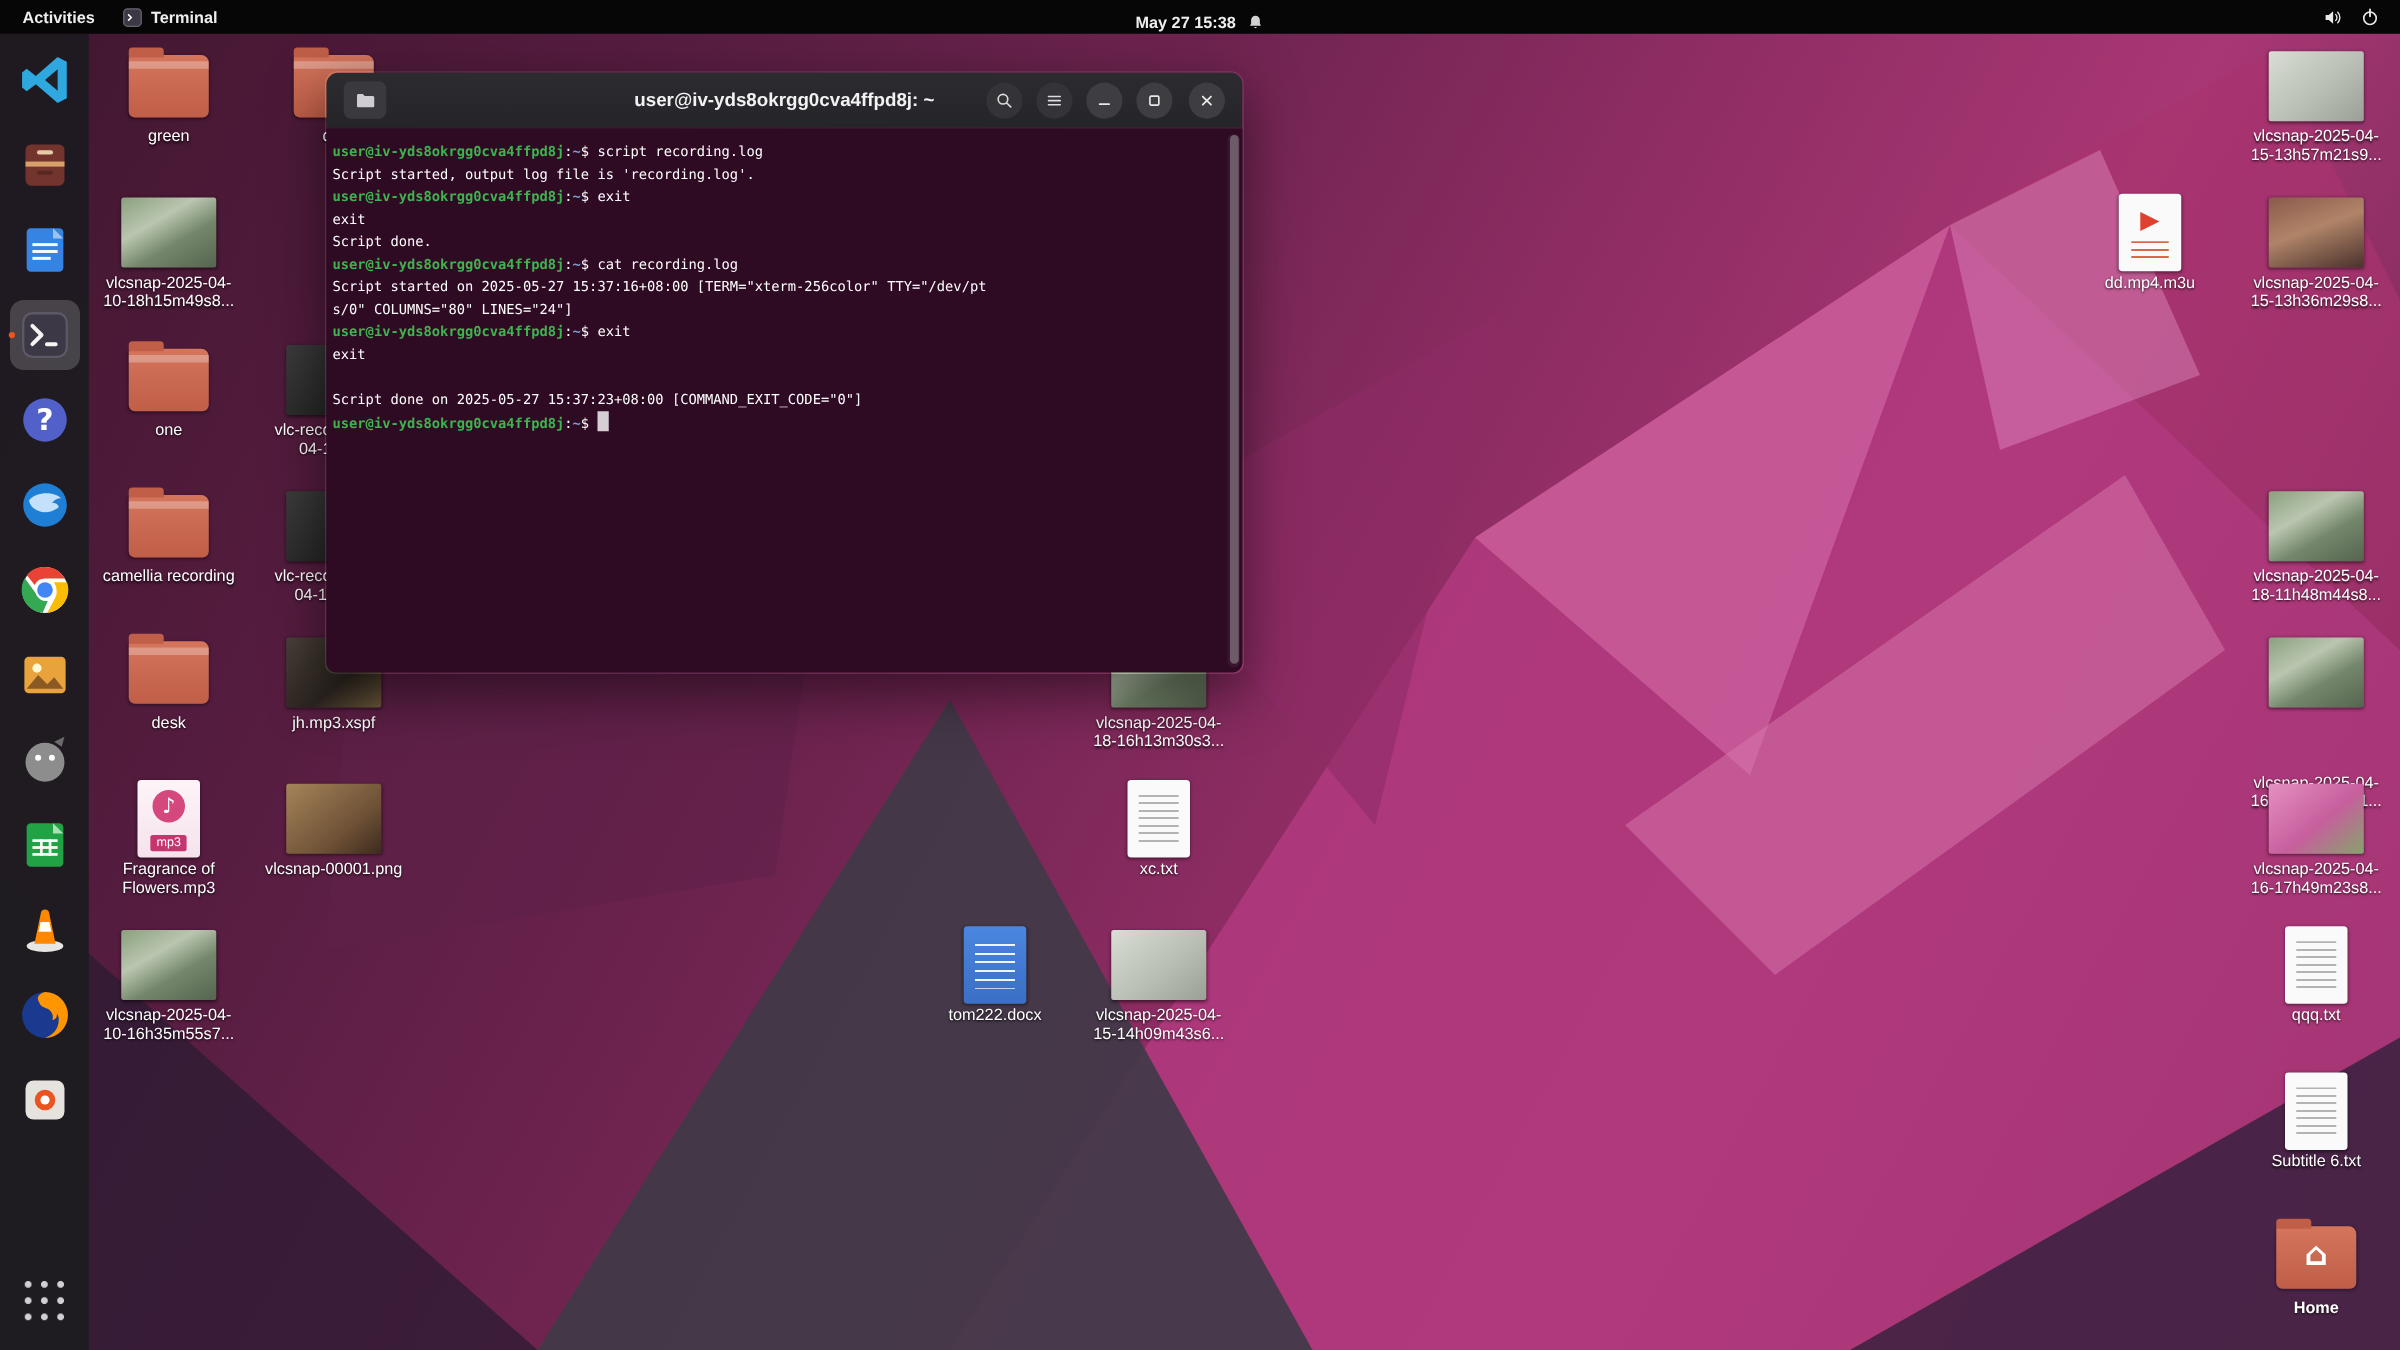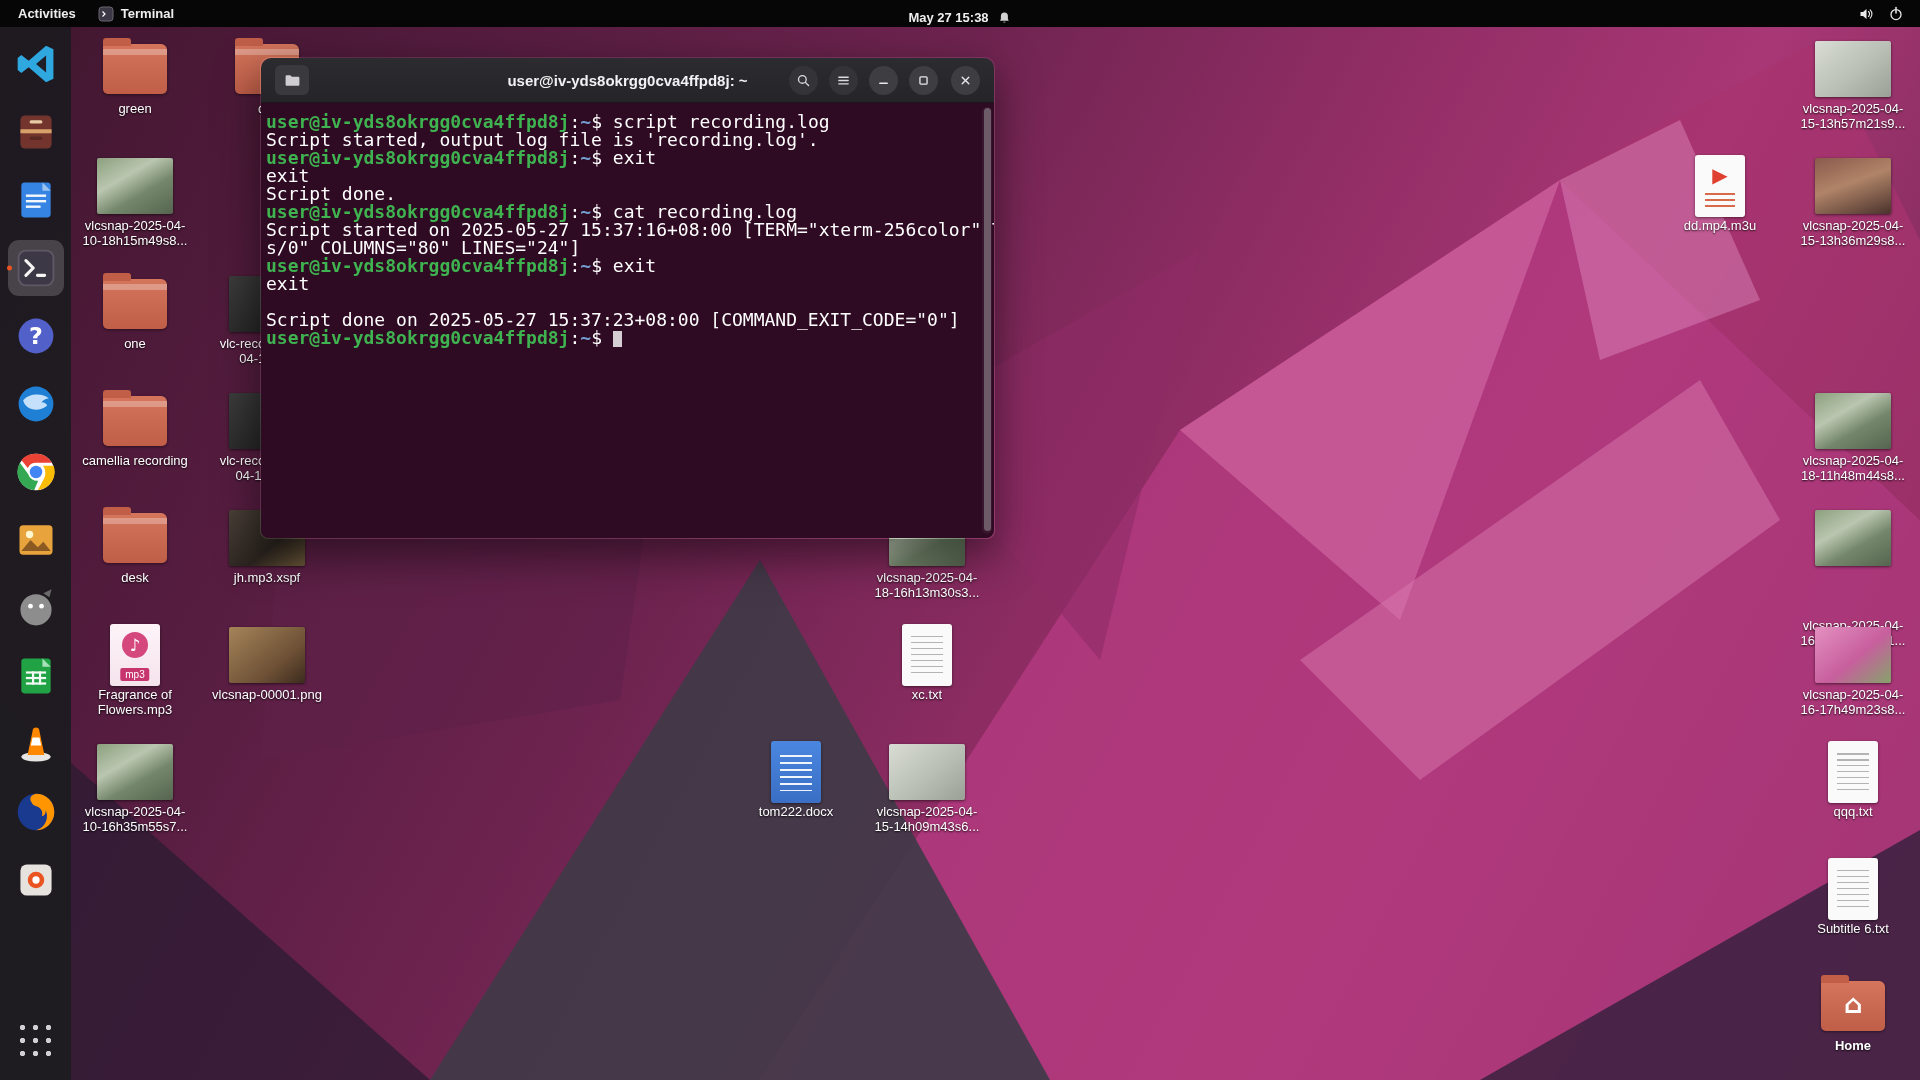--- a/index.html
+++ b/index.html
@@ -97,21 +97,21 @@
   .tb-controls{margin-left:auto;display:flex;align-items:center;padding-right:14px;gap:11px;}
   .circle-btn,.win-btn{width:29px;height:29px;border-radius:50%;display:flex;align-items:center;
     justify-content:center;}
   .circle-btn{background:#343338;}
   .win-btn{background:#3e3d42;}
   .circle-btn svg,.win-btn svg{width:15px;height:15px;}
   .win-btn:last-child{margin-left:2px;}
   .term-body{flex:1;background:var(--terminal-bg,#2f0a23);border-radius:0 0 8px 8px;
     position:relative;overflow:hidden;}
   .term-pre{width:calc(80ch + 2px);padding:10px 0 0 5px;
-    font-family:"DejaVu Sans Mono",monospace;font-size:18px;line-height:18px;color:#fff;
+    font-family:"DejaVu Sans Mono",monospace;font-size:11px;line-height:18px;color:#fff;
     white-space:pre-wrap;word-break:break-all;}
   .term-line{min-height:18px;}
   .t-user{color:var(--prompt-green,#3eb34f);font-weight:bold;}
   .t-path{color:var(--path-blue,#729fcf);font-weight:bold;}
   .t-w{color:#fff;}
   .t-cursor{display:inline-block;width:8.7px;height:16px;background:rgba(255,255,255,.8);
     vertical-align:-3px;}
   .term-scroll{position:absolute;top:4px;bottom:4px;right:2px;width:10px;border-radius:5px;
     background:rgba(255,255,255,.05);}
   .term-scroll .thumb{position:absolute;top:1px;bottom:3px;left:1.5px;width:7px;border-radius:4px;

